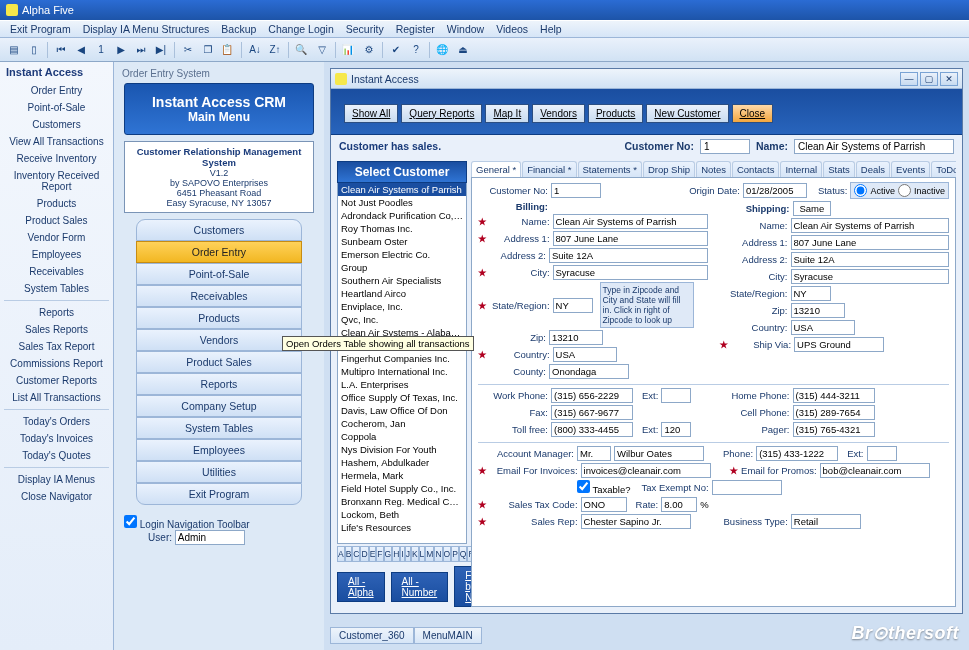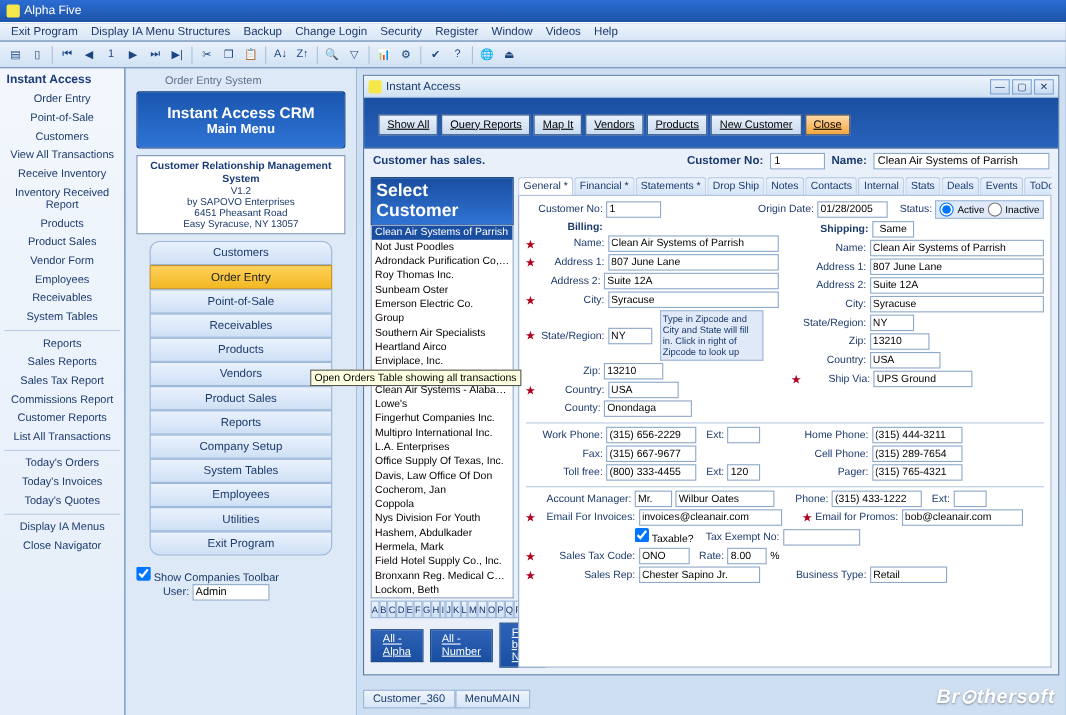--- a/index.html
+++ b/index.html
@@ -16,21 +16,21 @@
 .toolbar .sep { width: 1px; height: 16px; background: #aac0db; margin: 0 3px; }
 
 .workspace { display: flex; height: 588px; }
 
 .sidebar { width: 114px; background: linear-gradient(#f3f7fd, #e4edf9); border-right: 1px solid #9cb6d8; }
 .sidebar .head { font-size: 11px; font-weight: bold; color: #1d3b7a; padding: 4px 6px; }
 .sidebar .item { font-size: 10px; color: #1b3a6c; padding: 3px 2px; text-align: center; cursor: default; }
 .sidebar .div { height: 1px; background: #b9cce4; margin: 3px 4px; }
 
 .center { width: 210px; background: #dde9f6; padding: 4px; position: relative; }
-.center .win-title { font-size: 10px; color: #5a6f8e; padding: 2px 4px; margin-left: 28px; }
+.center .win-title { font-size: 10px; color: #5a6f8e; padding: 2px 4px; }
 .center .banner { background: linear-gradient(#1a56b0, #2f74d4); color: #fff; text-align: center; padding: 10px 4px; border: 1px solid #0d3c82; border-radius: 3px; margin: 2px 6px 6px; }
 .center .banner .t1 { font-size: 14px; font-weight: bold; }
 .center .banner .t2 { font-size: 12px; font-weight: bold; }
 .center .info { background: #fff; border: 1px solid #7a94b6; margin: 0 6px 6px; padding: 4px; text-align: center; font-size: 9px; color: #1b3a6c; }
 .center .info .bold { font-size: 9.5px; font-weight: bold; color: #1a3b7a; }
 .center .navbtn { display: block; text-align: center; font-size: 10.5px; color: #1b3a6c; padding: 4px 0; border: 1px solid #9cb6d8; background: linear-gradient(#eaf2fd, #cfe0f5); margin: 0 18px; cursor: default; }
 .center .navbtn.sel { background: linear-gradient(#ffd25a, #f2b722); border-color: #c78c12; color: #222; }
 .center .navbtn:first-of-type { border-radius: 9px 9px 0 0; }
 .center .navbtn:last-of-type { border-radius: 0 0 9px 9px; }
 .center .tooltip { position: absolute; left: 168px; top: 274px; background: #ffffe1; border: 1px solid #555; font-size: 9.5px; padding: 1px 3px; white-space: nowrap; z-index: 50; }
@@ -51,21 +51,21 @@
 .r-header .hbtn.close { background: linear-gradient(#ffd9a8, #f3a63e); }
 
 .r-body { flex: 1; display: flex; overflow: hidden; padding: 4px 6px 6px 6px; gap: 4px; }
 
 .r-sub { height: 22px; display: flex; align-items: center; padding: 0 8px; gap: 6px; font-size: 10.5px; color: #1b3a6c; }
 .r-sub .bold { font-weight: bold; color: #1a3b7a; text-align: center; }
 .r-sub label { color: #1b3a6c; font-weight: bold; }
 .r-sub input { font-size: 10px; border: 1px solid #8da8c8; background: #fff; padding: 1px 3px; }
 
 .sel-col { width: 130px; display: flex; flex-direction: column; }
-.sel-head { background: linear-gradient(#1a4ea0, #2f74d4); color: #fff; font-size: 16px; font-weight: bold; padding: 3px 4px; border: 1px solid #0d3c82; }
+.sel-head { background: linear-gradient(#1a4ea0, #2f74d4); color: #fff; font-size: 12px; font-weight: bold; padding: 3px 4px; border: 1px solid #0d3c82; text-align: center; }
 .sel-list { flex: 1; background: #fff; border: 1px solid #8da8c8; border-top: none; overflow: hidden; font-size: 9.5px; }
 .sel-list div { padding: 1px 3px; white-space: nowrap; overflow: hidden; text-overflow: ellipsis; }
 .sel-list div.sel { background: #1a4ea0; color: #fff; }
 .alpha-row { display: flex; margin-top: 2px; }
 .alpha-row span { flex: 1; background: linear-gradient(#eaf2fd, #cfe0f5); border: 1px solid #9cb6d8; font-size: 8.5px; text-align: center; color: #1b3a6c; padding: 2px 0; }
 
 .form-col { flex: 1; display: flex; flex-direction: column; overflow: hidden; }
 .tabs { display: flex; font-size: 9.5px; border-bottom: 1px solid #8da8c8; }
 .tabs span { padding: 2px 4px; color: #1b3a6c; border: 1px solid #b9cce4; border-bottom: none; background: linear-gradient(#eaf2fd, #d6e5f7); margin-right: 1px; border-radius: 3px 3px 0 0; white-space: nowrap; }
 .tabs span.act { background: #fff; }
@@ -203,21 +203,21 @@
         <div class="navbtn">Product Sales</div>
         <div class="navbtn">Reports</div>
         <div class="navbtn">Company Setup</div>
         <div class="navbtn">System Tables</div>
         <div class="navbtn">Employees</div>
         <div class="navbtn">Utilities</div>
         <div class="navbtn">Exit Program</div>
       </div>
     <div class="tooltip">Open Orders Table showing all transactions</div>
     <div class="foot">
-      <label><input type="checkbox" checked="" style=""> <span>Show Companies Toolbar</span></label><br>
+      <label><input type="checkbox" checked="" style=""> <span>Login Navigation Toolbar</span></label><br>
       <span style="display:inline-block;width:48px;text-align:right;">User:</span>
       <input type="text" value="Admin" style="">
     </div>
   </div>
 
   <div class="right">
     <div class="r-win">
       <div class="r-titlebar">
         <span class="icon"></span>
         <span class="txt">Instant Access</span>

